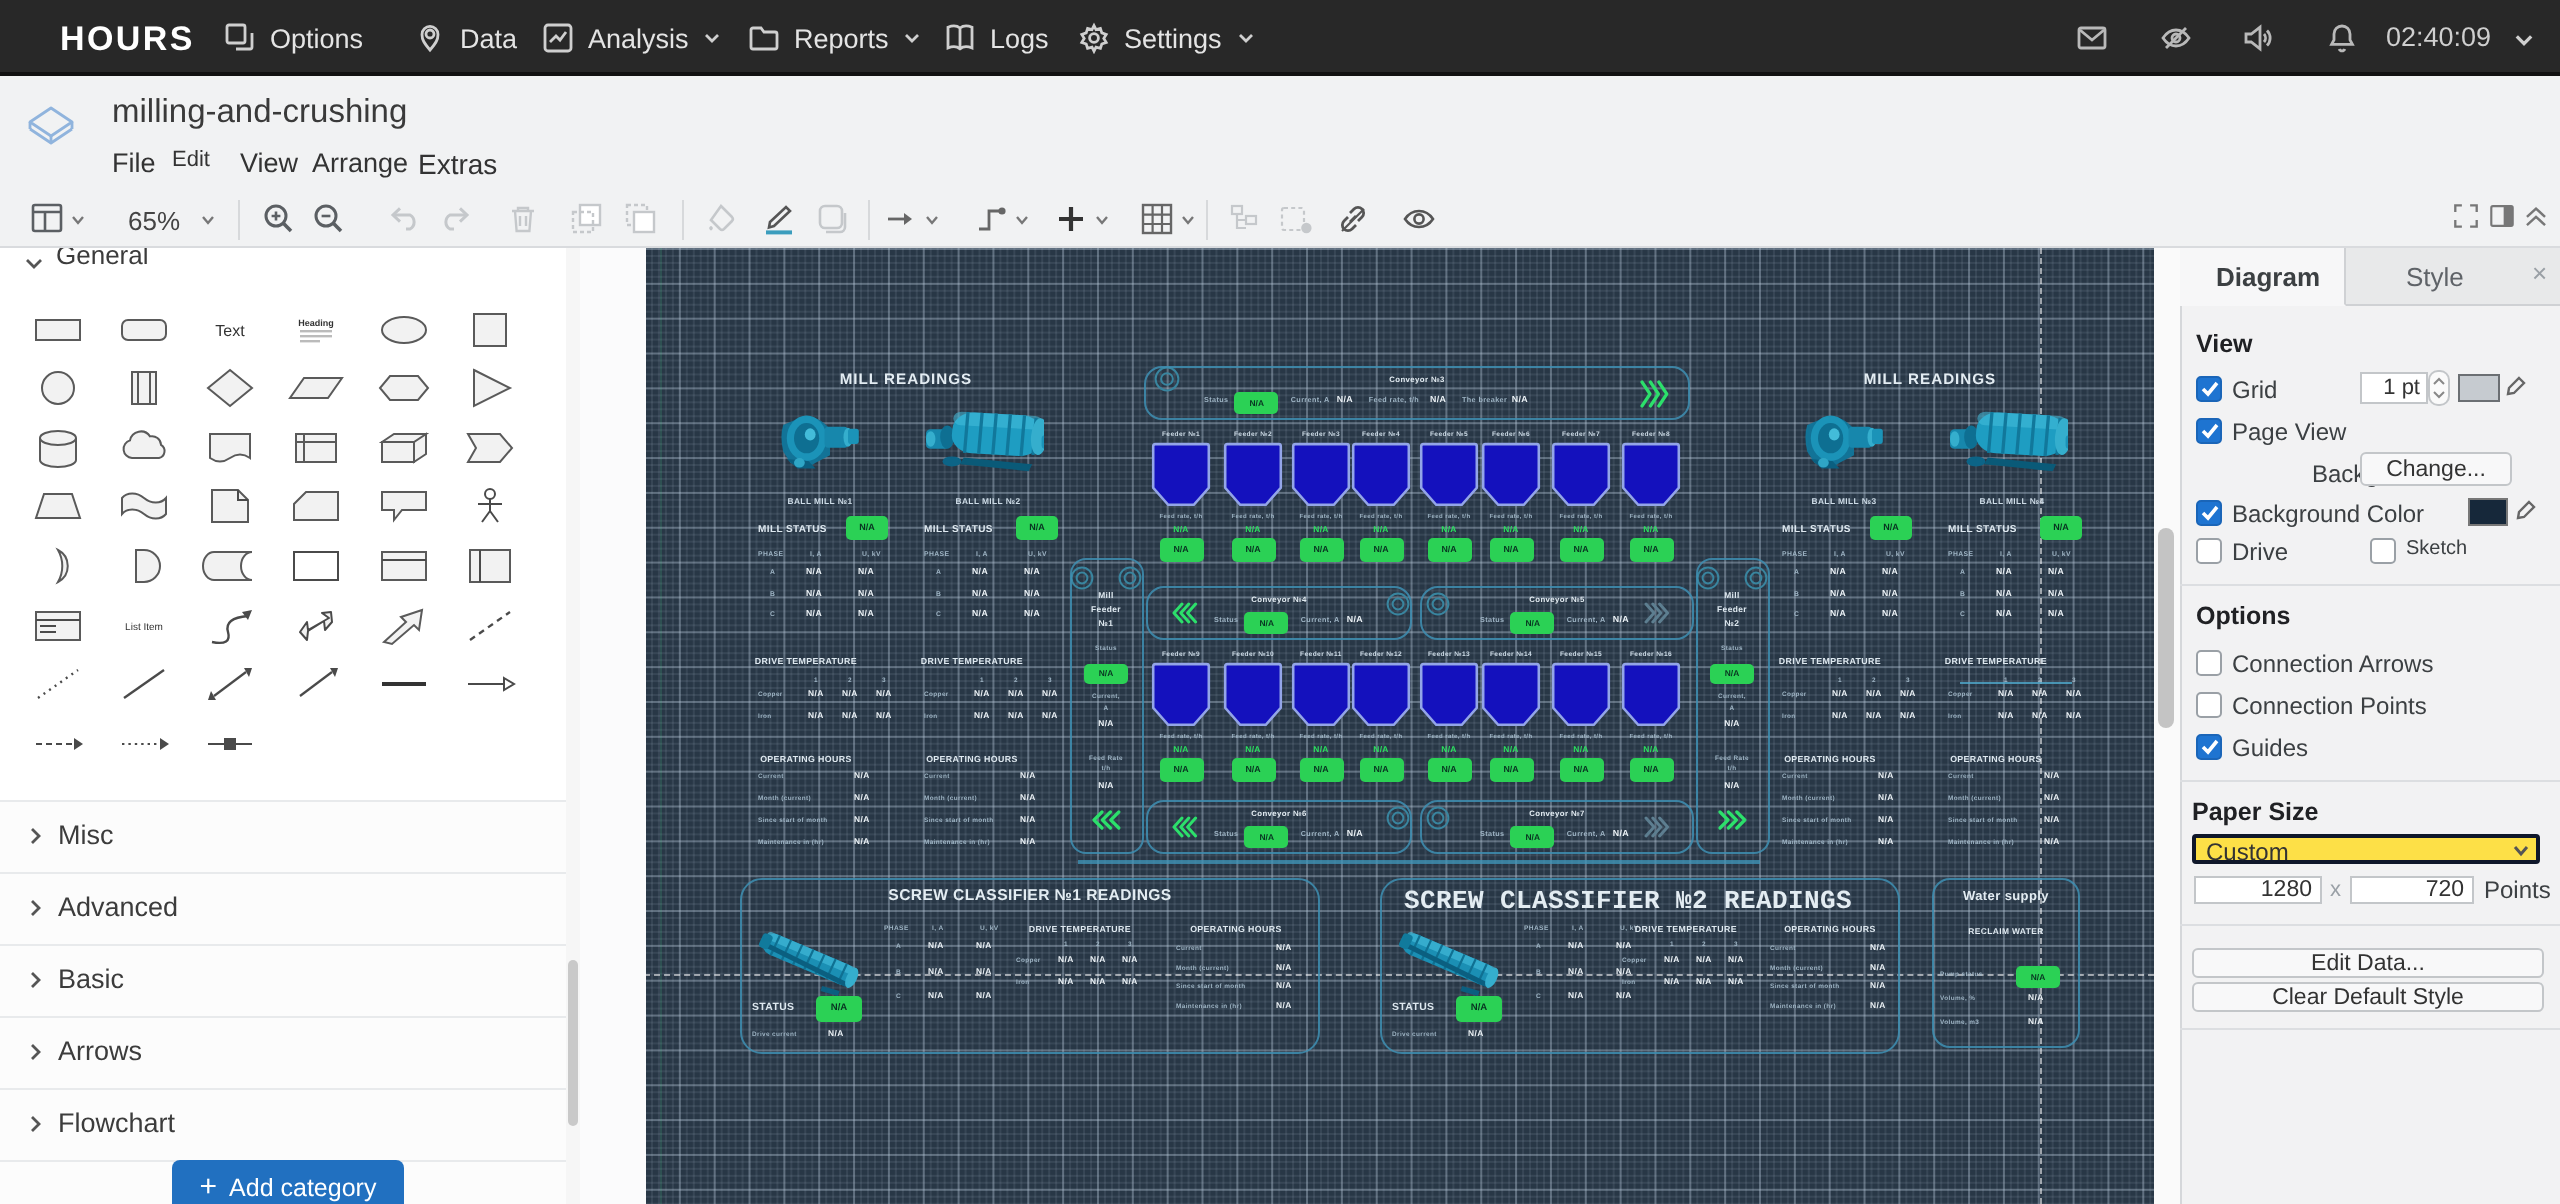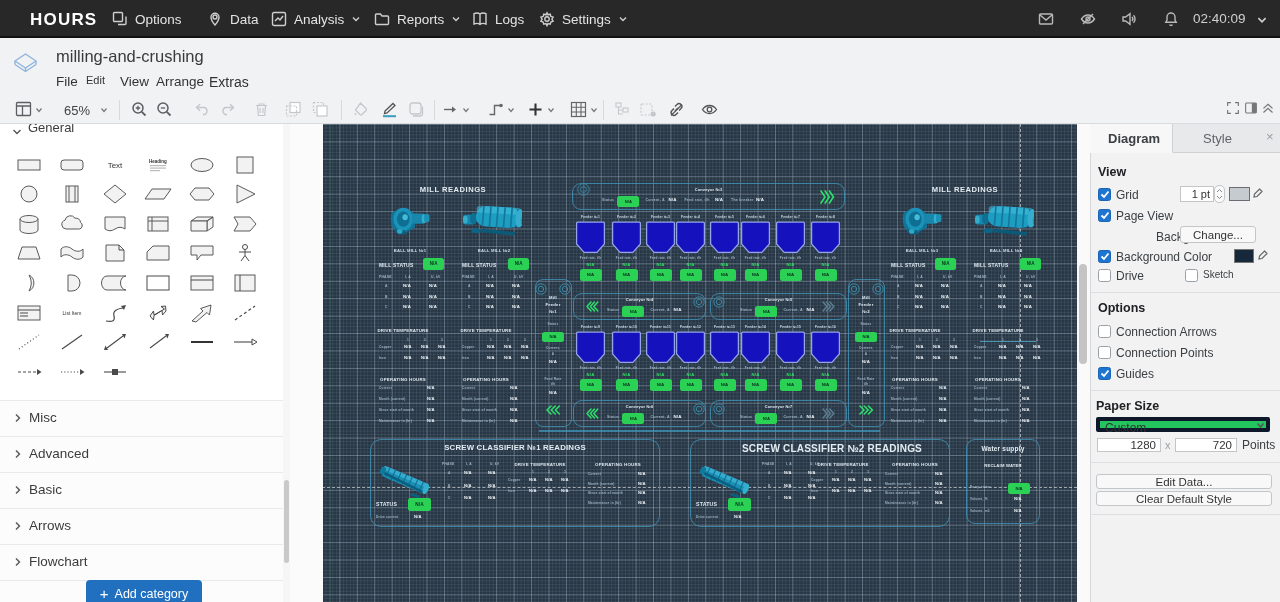--- a/index.html
+++ b/index.html
@@ -991,21 +991,21 @@
 <div class="t" style="left:573.0px;top:462px;width:90px;text-align:center;font-size:4.4px;color:#dfe9f0;">OPERATING HOURS</div>
 <div class="t" style="left:588px;top:472.0px;font-size:3.2px;color:#9eb4c4;">Current</div>
 <div class="t" style="left:638px;top:471.0px;font-size:4.2px;color:#eef4f8;">N/A</div>
 <div class="t" style="left:588px;top:481.5px;font-size:3.2px;color:#9eb4c4;">Month (current)</div>
 <div class="t" style="left:638px;top:480.5px;font-size:4.2px;color:#eef4f8;">N/A</div>
 <div class="t" style="left:588px;top:491.0px;font-size:3.2px;color:#9eb4c4;">Since start of month</div>
 <div class="t" style="left:638px;top:490.0px;font-size:4.2px;color:#eef4f8;">N/A</div>
 <div class="t" style="left:588px;top:500.5px;font-size:3.2px;color:#9eb4c4;">Maintenance in (hr)</div>
 <div class="t" style="left:638px;top:499.5px;font-size:4.2px;color:#eef4f8;">N/A</div>
 <div style="left:690px;top:439px;width:260px;height:88px;border:1px solid rgba(62,143,179,.85);border-radius:11px;z-index:3"></div>
-<div class="t" style="left:702.0px;top:443px;width:220px;text-align:right;font-size:10px;color:#e3ecf2;letter-spacing:.2px;">SCREW CLASSIFIER №2 READINGS</div>
+<div class="t" style="left:702.0px;top:443px;width:220px;text-align:right;font-size:13px;color:#e3ecf2;letter-spacing:.2px;font-family:Liberation Mono, monospace;">SCREW CLASSIFIER №2 READINGS</div>
 <svg style="left:698px;top:463px;z-index:3" width="54" height="35" viewBox="0 0 62 42" preserveAspectRatio="none">
     <g>
       <g transform="rotate(24 31 21)">
         <rect x="2" y="14" width="56" height="13" rx="6" fill="#1b8fb4"></rect>
         <rect x="2" y="14" width="56" height="5" rx="2.5" fill="#3fb6d5" opacity=".75"></rect>
         <path d="M9 14 v13 M16 14 v13 M23 14 v13 M30 14 v13 M37 14 v13 M44 14 v13 M51 14 v13" stroke="#0f7092" stroke-width="1.3" fill="none"></path>
         <path d="M4 24 L56 27 L56 24 L4 21 Z" fill="#0b5f80"></path>
         <ellipse cx="57" cy="20.5" rx="3" ry="6.5" fill="#35aecd"></ellipse>
         <rect x="0" y="16" width="6" height="9" rx="2" fill="#117a9c"></rect>
       </g>
@@ -1105,21 +1105,21 @@
 <div style="left:1116px;top:325px;font-size:12px;color:#3c4043;z-index:8">Connection Arrows</div>
 <div class="cb cboff" style="left:1098px;top:346px;z-index:8"></div>
 <div style="left:1116px;top:346px;font-size:12px;color:#3c4043;z-index:8">Connection Points</div>
 <div class="cb cbon" style="left:1098px;top:367px;z-index:8"></div>
 <svg style="left:1099.5px;top:369px;z-index:9" width="10" height="9" viewBox="0 0 10 9">
     <path d="M1.5 4.5 L4 7 L8.5 1.5" fill="none" stroke="#fff" stroke-width="1.8"></path>
   </svg>
 <div style="left:1116px;top:367px;font-size:12px;color:#3c4043;z-index:8">Guides</div>
 <div style="left:1090px;top:390px;width:190px;height:1px;background:#dcdee1;z-index:8"></div>
 <div style="left:1096px;top:399px;font-size:12.5px;font-weight:bold;color:#202124;z-index:8">Paper Size</div>
-<div style="left:1096px;top:417px;width:174px;height:15px;background:#22c55e;border:4px solid #0f172a;border-radius:2px;z-index:8;font-size:12px;color:#333;line-height:14px;padding-left:5px">Custom</div>
+<div style="left:1096px;top:417px;width:174px;height:15px;background:#fde047;border:2px solid #0f172a;border-radius:2px;z-index:8;font-size:12px;color:#333;line-height:14px;padding-left:5px">Custom</div>
 <svg style="left:1256px;top:421px;z-index:9" width="9" height="9" viewBox="0 0 9 9">
     <path d="M1.5 2.5 L4.5 6 L7.5 2.5" fill="none" stroke="#555" stroke-width="1.5"></path>
   </svg>
 <div style="left:1097px;top:438px;width:64px;height:14px;background:#fff;border:1px solid #c3c6c9;z-index:8;font-size:11.5px;color:#333;text-align:right;line-height:13px;padding-right:4px">1280</div>
 <div style="left:1165px;top:439px;font-size:11px;color:#9aa0a6;z-index:8">x</div>
 <div style="left:1175px;top:438px;width:62px;height:14px;background:#fff;border:1px solid #c3c6c9;z-index:8;font-size:11.5px;color:#333;text-align:right;line-height:13px;padding-right:4px">720</div>
 <div style="left:1242px;top:438px;font-size:12px;color:#3c4043;z-index:8">Points</div>
 <div style="left:1090px;top:462px;width:190px;height:1px;background:#dcdee1;z-index:8"></div>
 <div style="left:1096px;top:474px;width:176px;height:15px;background:#f8f8f9;border:1px solid #c3c6c9;border-radius:3px;z-index:8;font-size:11.5px;color:#333;text-align:center;line-height:14px">Edit Data...</div>
 <div style="left:1096px;top:491px;width:176px;height:15px;background:#f8f8f9;border:1px solid #c3c6c9;border-radius:3px;z-index:8;font-size:11.5px;color:#333;text-align:center;line-height:14px">Clear Default Style</div>

